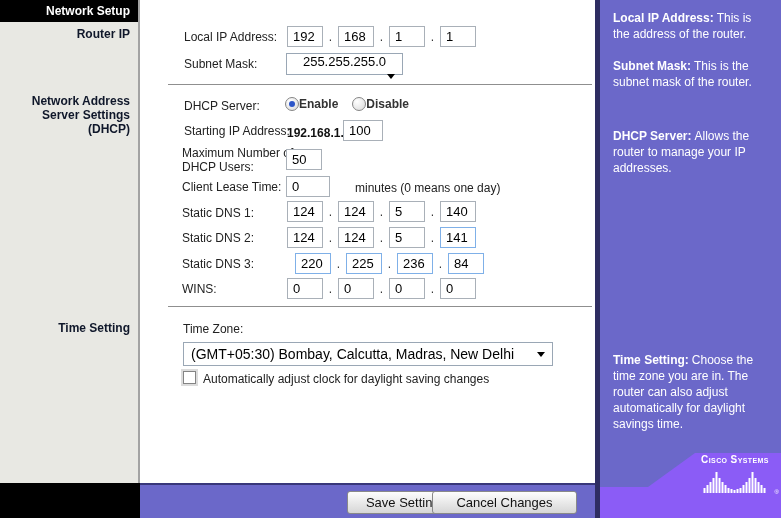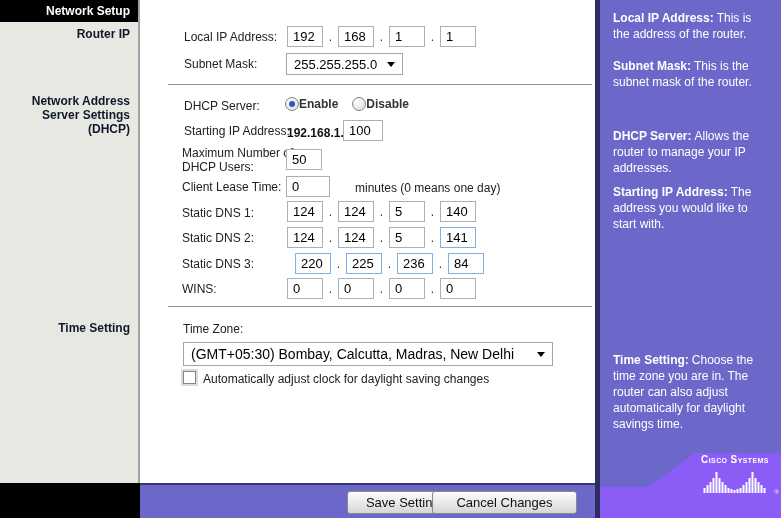--- a/index.html
+++ b/index.html
@@ -93,21 +93,21 @@
     <input class="octet" value="192" style="">
     <span class="dot">.</span>
     <input class="octet" value="168" style="">
     <span class="dot">.</span>
     <input class="octet" value="1" style="">
     <span class="dot">.</span>
     <input class="octet" value="1" style="">
   </div>
 
   <div class="flabel" style="left:184px;top:57px;">Subnet Mask:</div>
-  <div class="select" style="left:286px;top:53px;width:117px;">
+  <div class="select" style="left:286px;top:53px;width:117px;flex-direction:column;">
     <span>255.255.255.0</span>
     <span class="select-arrow"></span>
   </div>
 
   <div class="sep" style="top:84px;"></div>
 
   <div class="flabel" style="left:184px;top:99px;">DHCP Server:</div>
   <div class="radio-row" style="left:285px;top:97px;">
     <span class="radio-wrap">
       <span class="radio checked"></span>
@@ -196,23 +196,20 @@
   <div class="help-border"></div>
   <div class="help-col">
     <div class="help-block hb0">
       <span class="ht">Local IP Address:</span><span>This is the address of the router.</span>
     </div>
     <div class="help-block hb1">
       <span class="ht">Subnet Mask:</span><span>This is the subnet mask of the router.</span>
     </div>
     <div class="help-block hb2">
       <span class="ht">DHCP Server:</span><span>Allows the router to manage your IP addresses.</span>
-    </div>
-    <div class="help-block hb3">
-      <span class="ht">Starting IP Address:</span><span>The address you would like to start with.</span>
     </div>
     <div class="help-block hb5">
       <span class="ht">Time Setting:</span><span>Choose the time zone you are in. The router can also adjust automatically for daylight savings time.</span>
     </div>
 
     <div class="cisco-corner">
       <div class="cisco">
         <div class="cisco-text">Cisco Systems</div>
         <svg class="cisco-bars" width="64" height="26" viewBox="0 0 63 26">
           <g fill="#ffffff">

